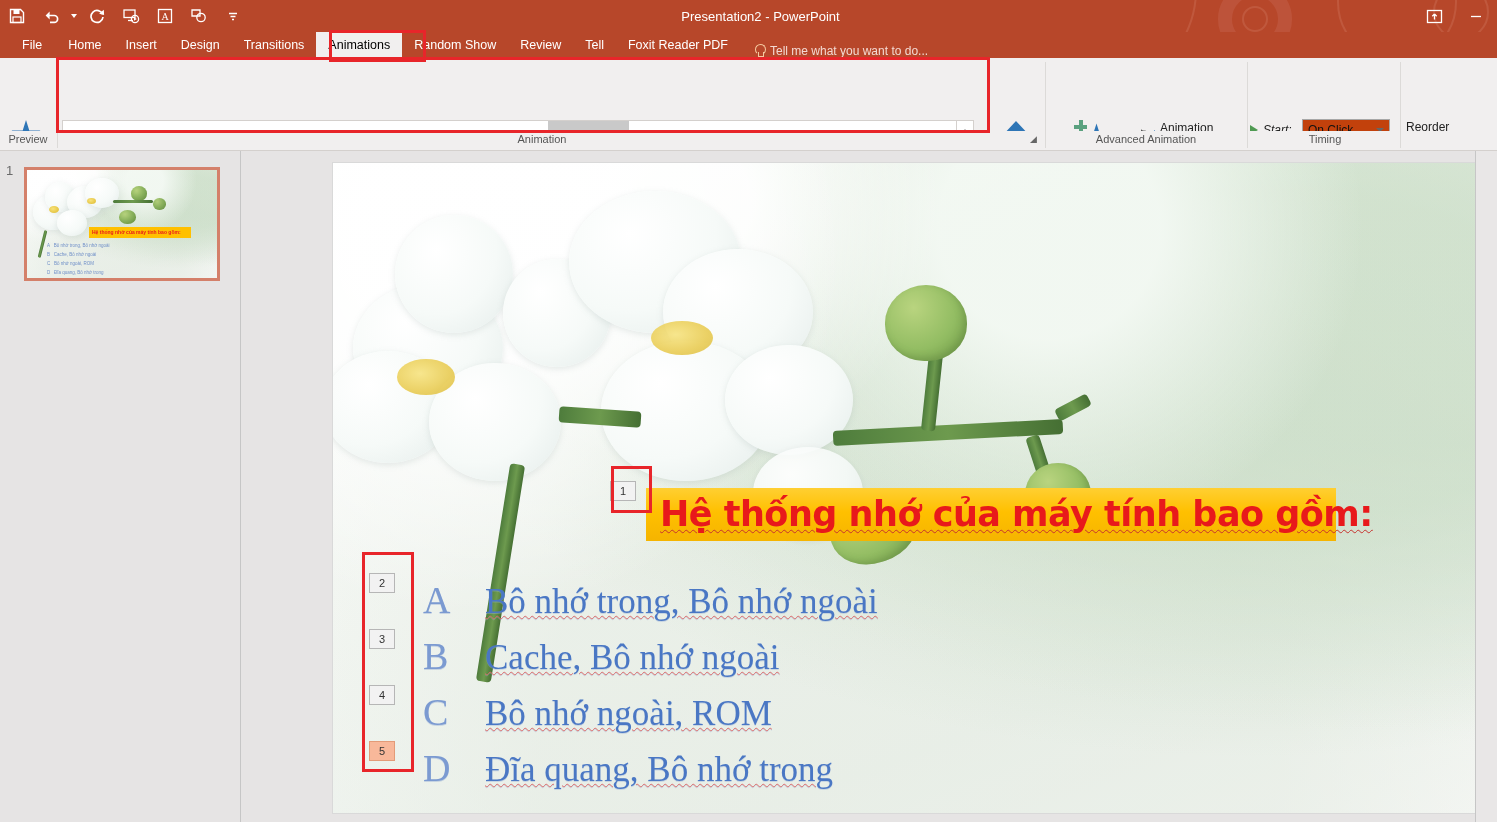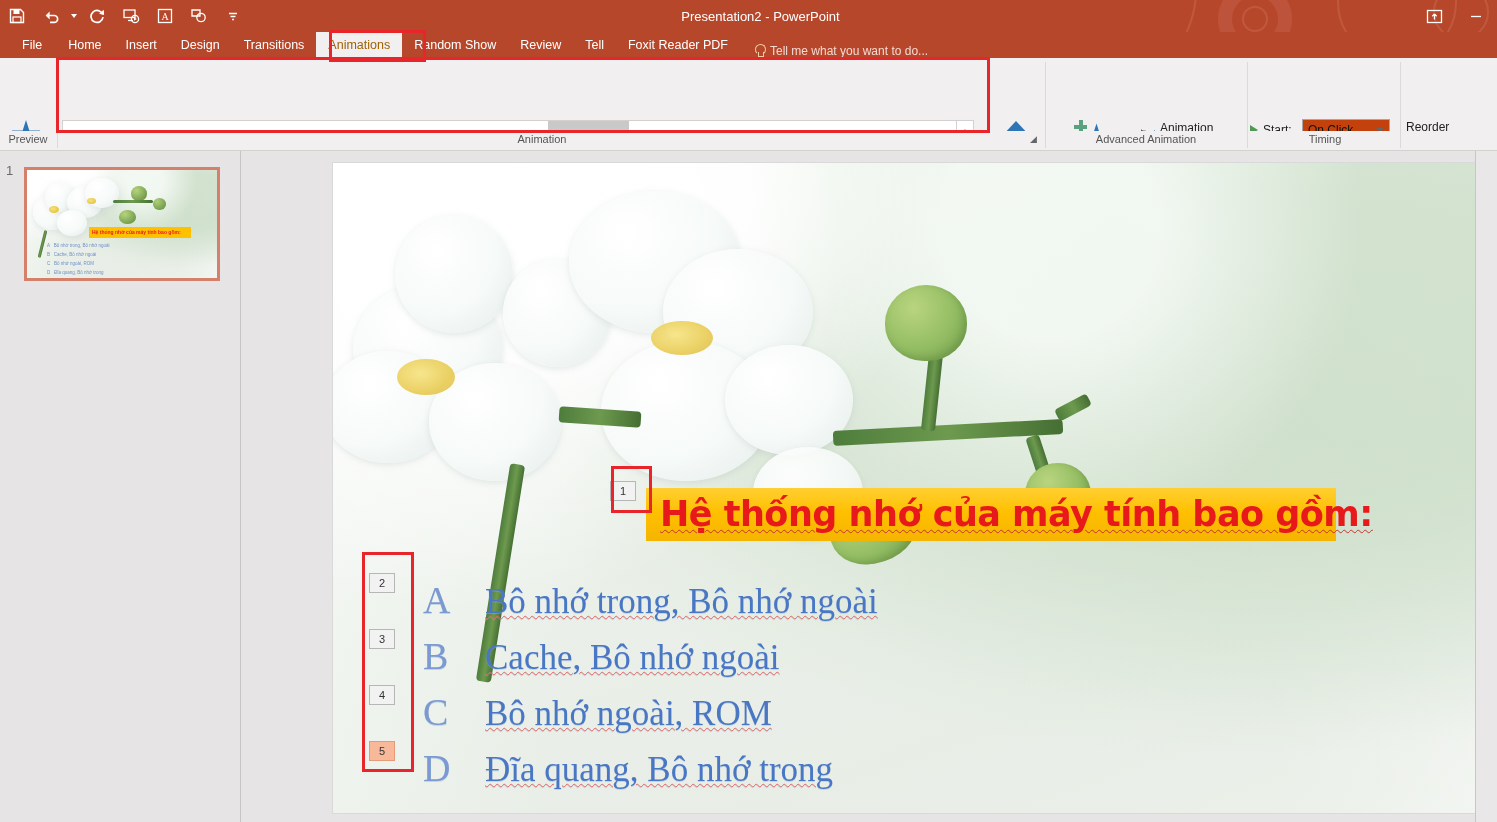--- a/index.html
+++ b/index.html
@@ -50,21 +50,21 @@
     position: absolute; top: 32px; left: 0; width: 1497px; height: 26px;
     background: #b7472a;
   }
   .tabs { display: flex; align-items: flex-end; height: 26px; padding-left: 8px; }
   .tab {
     height: 26px; padding: 0 12px; color: #fff; font-size: 12.5px;
     display: flex; align-items: center; white-space: nowrap; cursor: default;
   }
   .tab.file { padding: 0 14px; }
   .tab.active {
-    background: #f1efef; color: #a16207;
+    background: #f1efef; color: #000000;
   }
   .tellme {
     display: flex; align-items: center; gap: 5px; color: #f3d9d2; font-size: 12px;
     padding-left: 14px;
   }
   .bulb { width: 11px; height: 14px; position: relative; }
   .bulb::before {
     content:""; position:absolute; top:0; left:1px; width:9px; height:9px;
     border:1.4px solid #f5c9a0; border-radius:50%; border-bottom-color:transparent;
   }
@@ -218,21 +218,21 @@
   }
   .painter-star {
     width: 15px; height: 13px; background: #c9c9c9;
     clip-path: polygon(50% 2%, 61% 36%, 97% 36%, 68% 58%, 79% 92%, 50% 71%, 21% 92%, 32% 58%, 3% 36%, 39% 36%);
   }
   .cr { border-left:3.5px solid transparent; border-right:3.5px solid transparent; border-top:4px solid #444; }
 
   
   .timing-grp { position: absolute; top: 60px; left: 1250px; width: 150px; }
   .tm-row { display: flex; align-items: center; height: 23px; gap: 5px; font-size: 12px; color: #222; }
-  .tm-lbl { width: 58px; }
+  .tm-lbl { width: 58px; font-style: italic; }
   .green-tri { border-left: 8px solid #4f9a52; border-top: 5px solid transparent; border-bottom: 5px solid transparent; }
   .delay-ic { width:14px; height:14px; border:1.4px solid #8b3a62; border-radius:50%; position:relative; overflow:hidden;}
   .delay-ic::after { content:""; position:absolute; left:5.5px; top:-1px; width:9px; height:9px; background:#b5547f; }
   .combo {
     width: 88px; height: 21px; border: 1px solid #a7a7a7; background: #c2410c;
     display: flex; align-items: center; padding-left: 5px; font-size: 12px; color: #111;
     position: relative;
   }
   .combo .dd { position:absolute; right:5px; top:8px; border-left:4px solid transparent; border-right:4px solid transparent; border-top:4px solid #666; }
   .spin {

